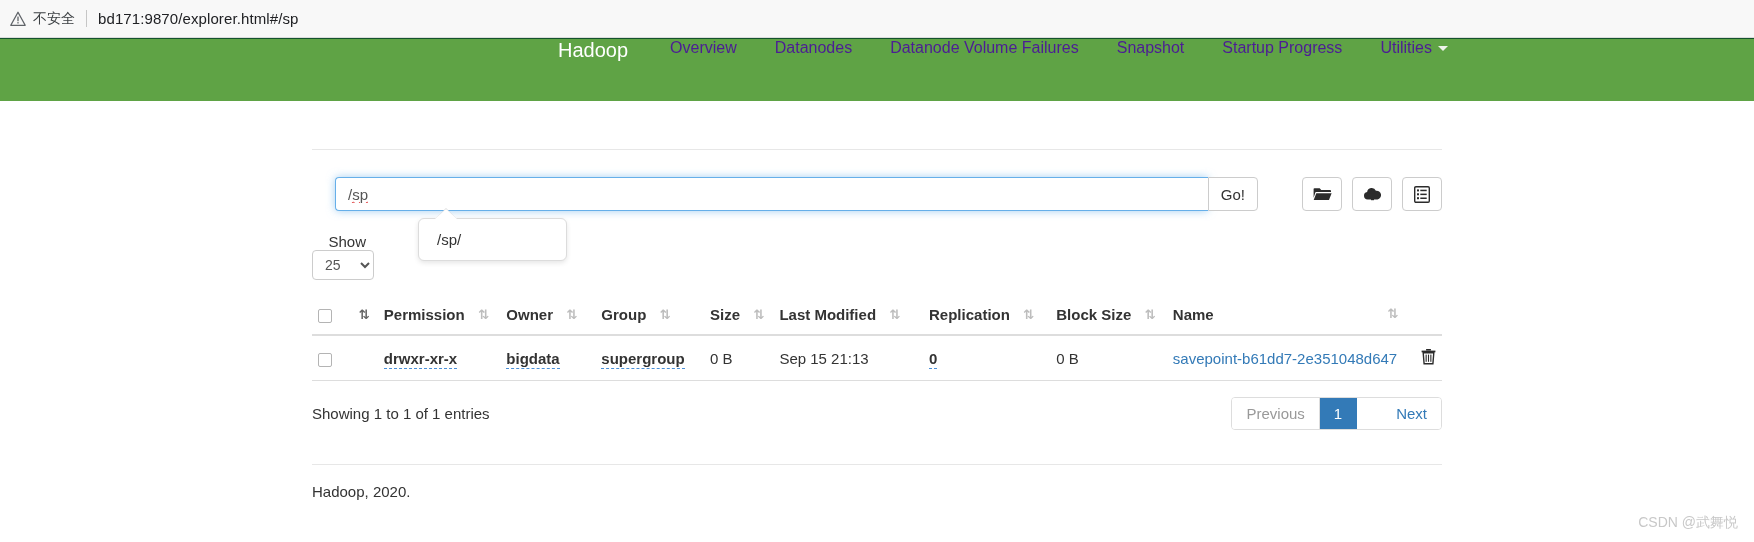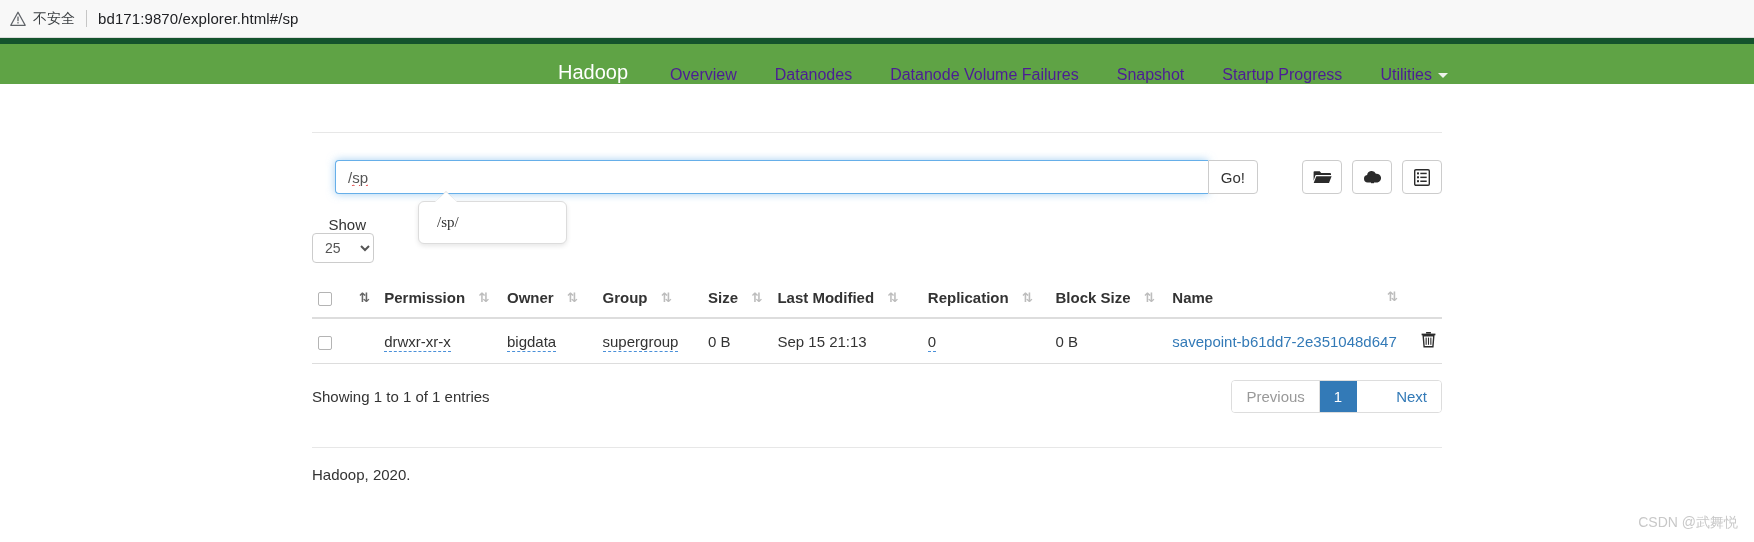--- a/index.html
+++ b/index.html
@@ -50,25 +50,25 @@
   }
   .omni-url {
     font-size: 15px;
     color: #202124;
     white-space: nowrap;
     letter-spacing: 0.1px;
   }
 
   
   .navbar {
-    height: 46px;
+    height: 63px;
     background: #5fa345;
-    border-top: 6px solid #14532d;
-    display: flex;
-    align-items: flex-end;
+    border-top: 1px solid #14532d;
+    display: flex;
+    align-items: flex-start;
     padding-left: 558px;
     box-sizing: border-box;
   }
   .brand {
     color: #fff;
     font-size: 20px;
     margin-right: 42px;
     white-space: nowrap;
     text-decoration: none;
   }
@@ -207,21 +207,20 @@
   .typeahead:after {
     top: -10px;
     border-bottom: 10px solid #fff;
   }
   .typeahead-item {
     padding: 2px 18px;
     font-size: 15px;
     color: #333;
     cursor: pointer;
     white-space: nowrap;
-    font-family: Liberation Serif, serif;
   }
 
   
   .table-controls {
     display: flex;
     align-items: center;
     justify-content: space-between;
     margin-top: 22px;
     position: relative;
   }
@@ -304,20 +303,21 @@
     background: #fff;
     display: inline-block;
     cursor: pointer;
     vertical-align: middle;
   }
   .editable {
     color: #333;
     border-bottom: 1px dashed #4a90d9;
     cursor: pointer;
     padding-bottom: 1px;
+    font-weight: bold;
   }
   .file-link {
     color: #337ab7;
     text-decoration: none;
     cursor: pointer;
   }
   .trash-cell { text-align: right; padding-right: 10px; }
   .trash-btn {
     background: none;
     border: 0;

